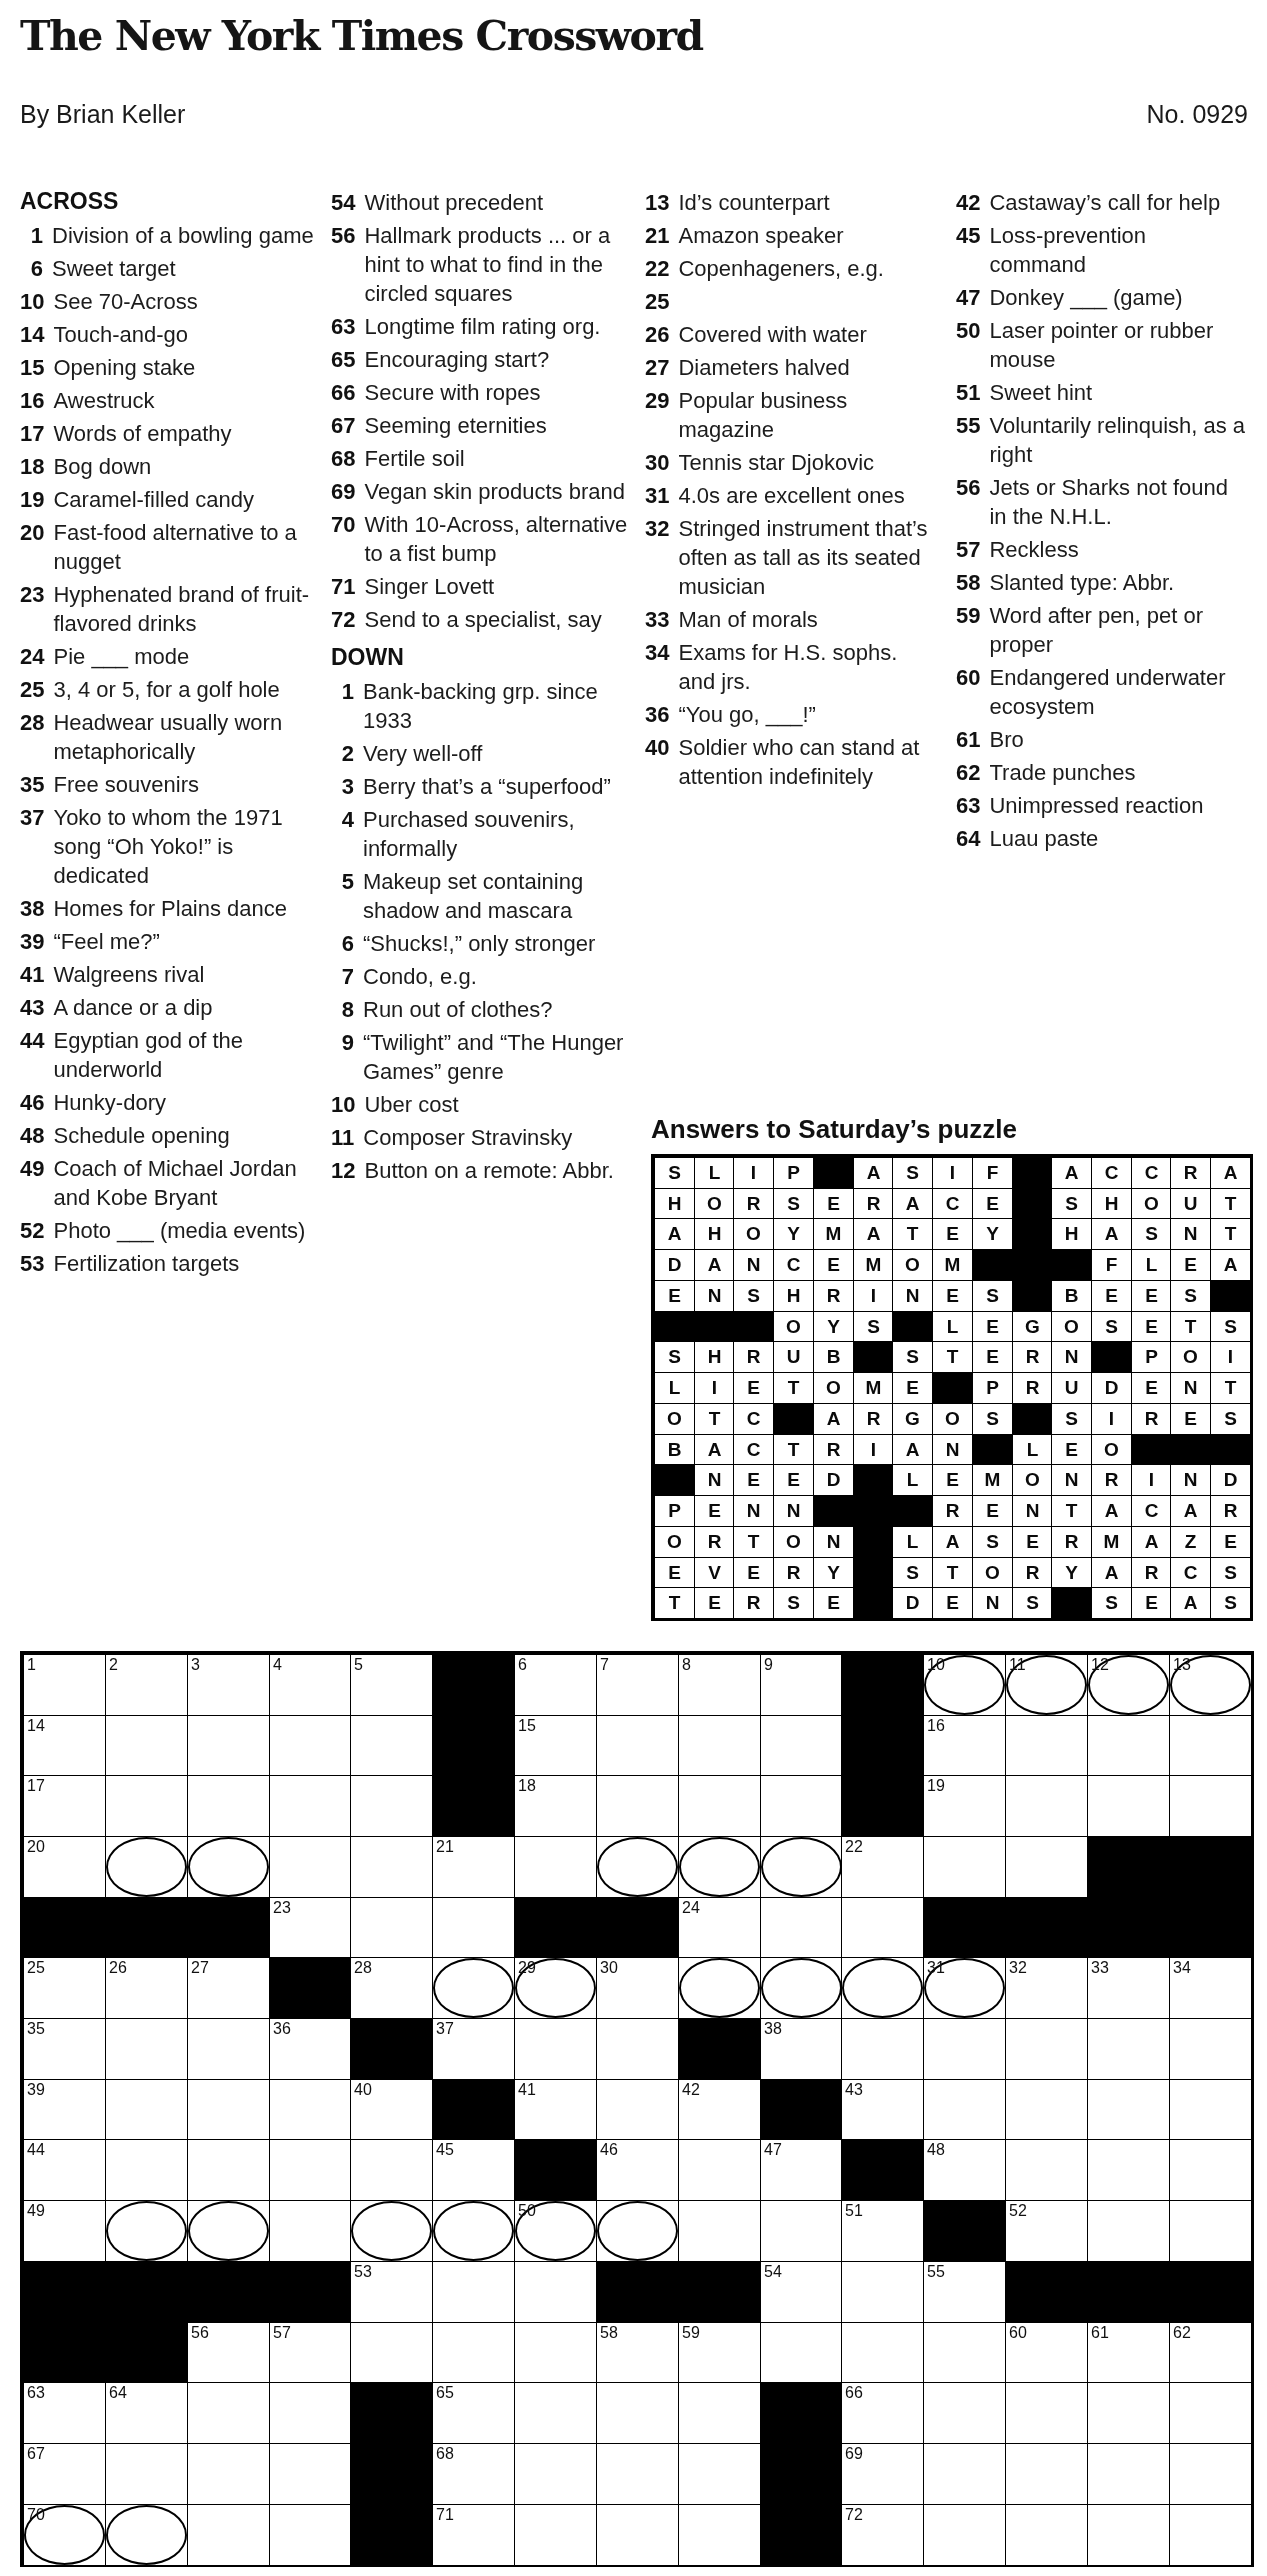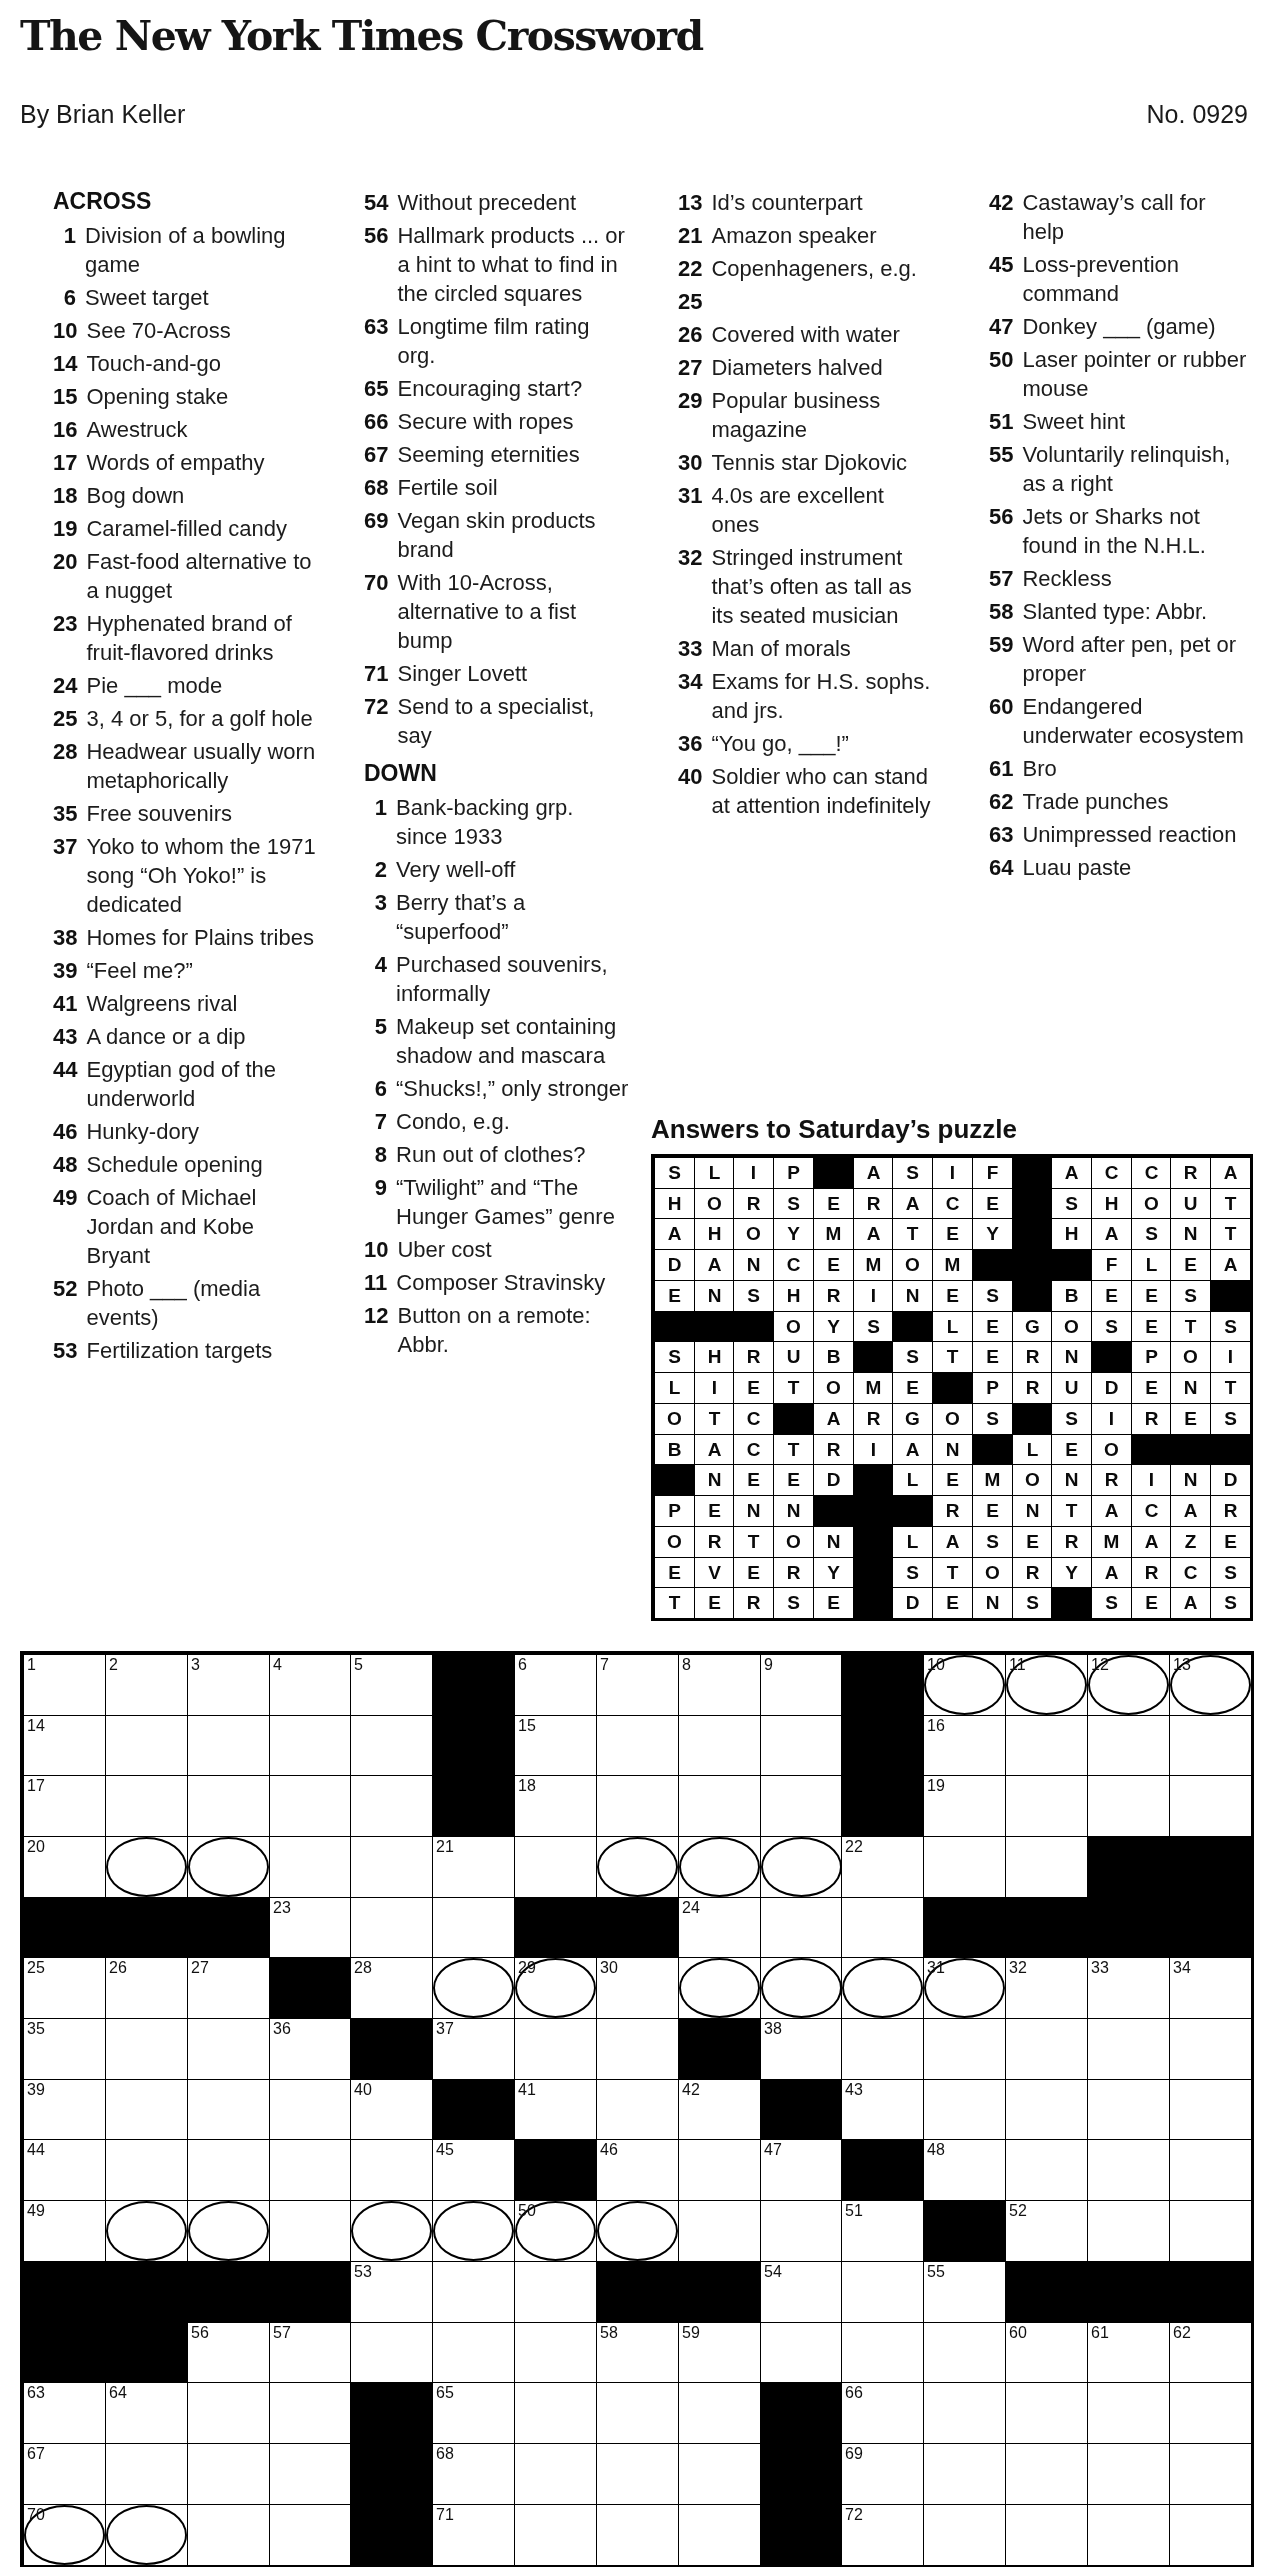--- a/index.html
+++ b/index.html
@@ -5,21 +5,21 @@
   html,body{margin:0;padding:0;background:#fff;color:#000;}
   body{width:1268px;height:2576px;position:relative;font-family:"Liberation Sans","DejaVu Sans",sans-serif;-webkit-font-smoothing:antialiased;}
   .page-title{position:absolute;left:20px;top:12px;font-family:"DejaVu Serif","Liberation Serif",serif;font-weight:bold;font-size:41px;letter-spacing:-1.5px;color:#151515;white-space:nowrap;}
   .byline-row{position:absolute;left:20px;top:100px;width:1228px;display:flex;justify-content:space-between;font-size:25px;color:#1a1a1a;}
   .clue-col{position:absolute;top:188px;width:299px;}
   #clue-col-1{left:20px;}
   #clue-col-2{left:331px;}
   #clue-col-3{left:645px;width:291px;}
   #clue-col-4{left:956px;width:291px;}
   .clue-header{font-weight:bold;font-size:23px;margin:0 0 6px 0;color:#111;}
-  .clue-sec{margin-bottom:10px;margin-left:33px;}
+  .clue-sec{margin-bottom:10px;}
   .clue{display:flex;margin-bottom:4px;color:#1c1c1c;}
   .clue-num{flex:0 0 32px;text-align:right;font-weight:bold;font-size:22px;line-height:29px;padding-right:9px;box-sizing:border-box;color:#111;}
   .clue-text{flex:1;font-size:22px;line-height:29px;}
   .answers-title{position:absolute;left:651px;top:1114px;font-weight:bold;font-size:26px;color:#111;}
   .grid{position:absolute;background:#fff;border:3px solid #000;box-sizing:content-box;}
   #answers-grid{left:651px;top:1154px;}
   #main-grid{left:20px;top:1651px;}
   .cell{position:absolute;box-sizing:border-box;border:1px solid #000;background:#fff;}
   .cell.black{background:#000;}
   .cell .num{position:absolute;left:3px;top:1px;font-size:16px;line-height:18px;color:#111;}
@@ -98,21 +98,21 @@
       <div class="clue">
         <span class="clue-num">35</span>
         <span class="clue-text">Free souvenirs</span>
       </div>
       <div class="clue">
         <span class="clue-num">37</span>
         <span class="clue-text">Yoko to whom the 1971 song “Oh Yoko!” is dedicated</span>
       </div>
       <div class="clue">
         <span class="clue-num">38</span>
-        <span class="clue-text">Homes for Plains tribes</span>
+        <span class="clue-text">Homes for Plains dance</span>
       </div>
       <div class="clue">
         <span class="clue-num">39</span>
         <span class="clue-text">“Feel me?”</span>
       </div>
       <div class="clue">
         <span class="clue-num">41</span>
         <span class="clue-text">Walgreens rival</span>
       </div>
       <div class="clue">

